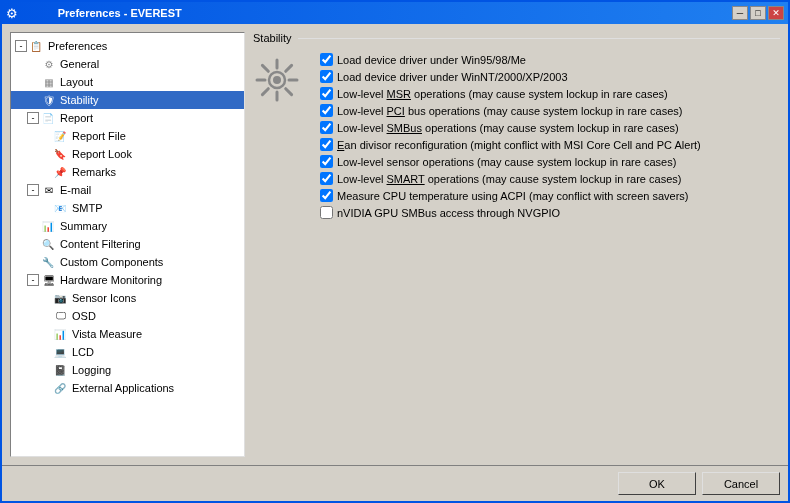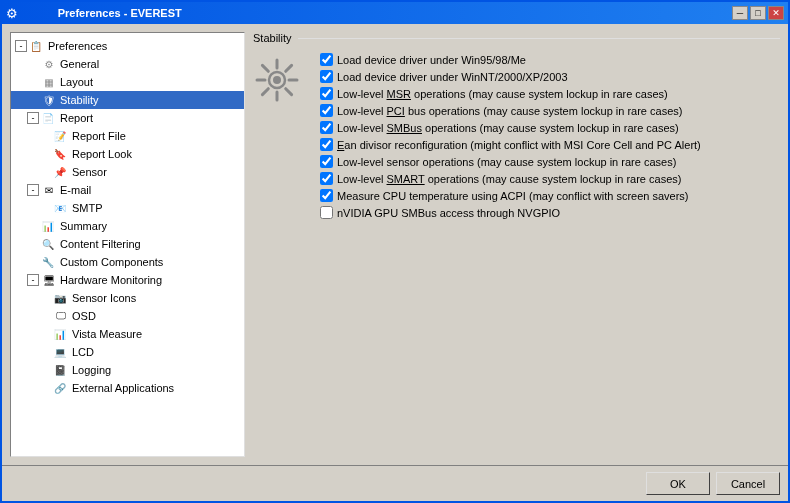--- a/index.html
+++ b/index.html
@@ -182,21 +182,21 @@
     .bottom-bar {
       display: flex;
       justify-content: flex-end;
       padding: 6px 8px;
       gap: 6px;
       border-top: 1px solid #808080;
       background: #d4d0c8;
     }
 
     .bottom-btn {
-      width: 64px;
+      width: 78px;
       height: 23px;
       background: #d4d0c8;
       border: 1px solid #808080;
       border-top-color: #dfdfdf;
       border-left-color: #dfdfdf;
       border-bottom-color: #404040;
       border-right-color: #404040;
       font-size: 11px;
       font-family: 'Tahoma', 'Arial', sans-serif;
       cursor: pointer;
@@ -284,21 +284,21 @@
 
       <div class="tree-item indent-2">
         <span class="no-expander"></span>
         <span class="item-icon">🔖</span>
         <span class="item-label">Report Look</span>
       </div>
 
       <div class="tree-item indent-2">
         <span class="no-expander"></span>
         <span class="item-icon">📌</span>
-        <span class="item-label">Sensor</span>
+        <span class="item-label">Remarks</span>
       </div>
 
       <div class="tree-item indent-1">
         <span class="tree-expander">-</span>
         <span class="item-icon">✉</span>
         <span class="item-label">E-mail</span>
       </div>
 
       <div class="tree-item indent-2">
         <span class="no-expander"></span>

